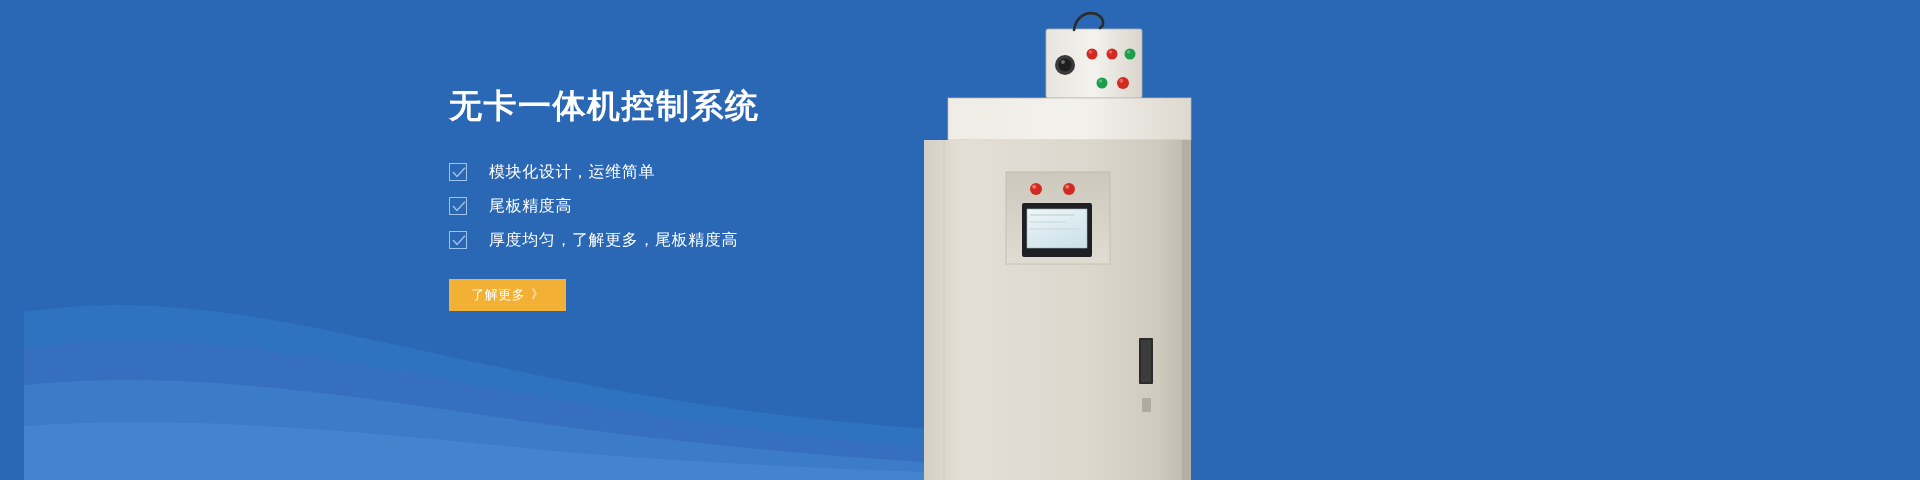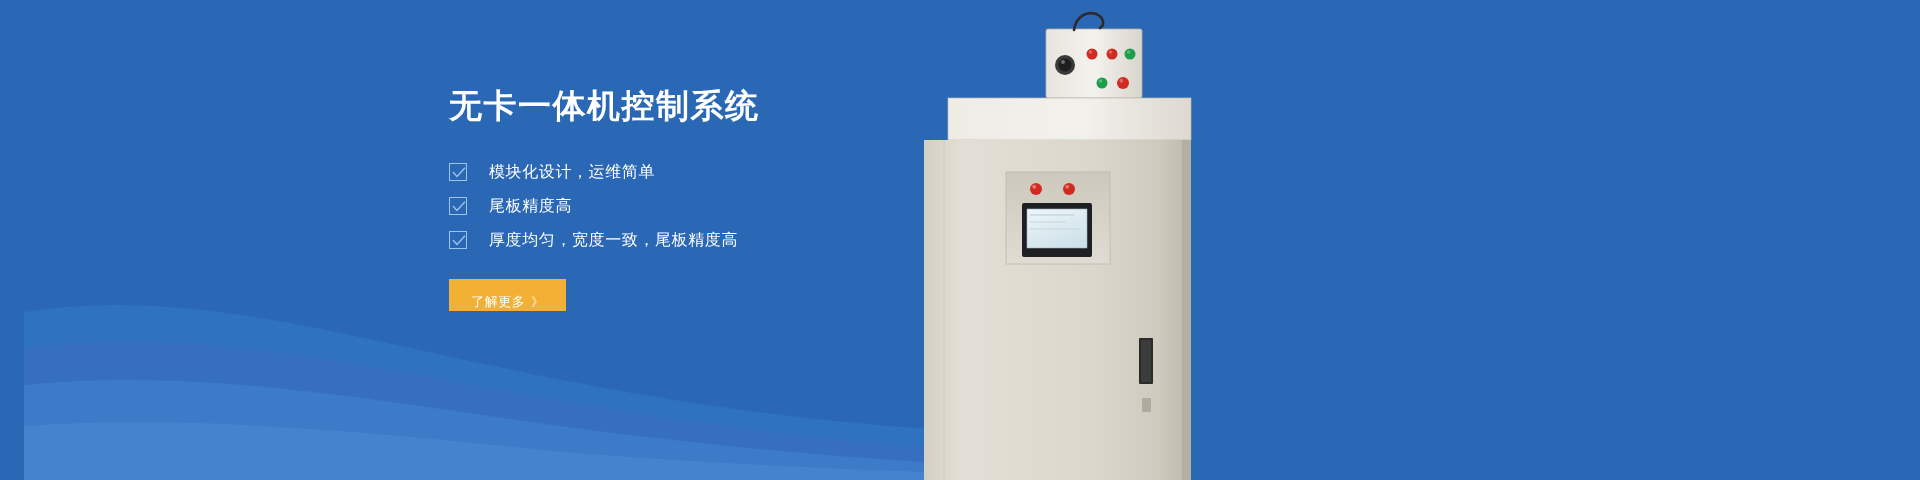--- a/index.html
+++ b/index.html
@@ -56,21 +56,21 @@
   .chk svg { position:absolute; left:2px; top:3px; width:14px; height:12px; }
   .bullet-text {
     color:#ffffff;
     font-size:16px;
     letter-spacing:0.6px;
     white-space:nowrap;
   }
 
   .cta {
     display:inline-flex;
-    align-items:flex-end;
+    align-items:center;
     justify-content:center;
     margin-top:22px;
     width:117px; height:32px;
     background:#f2b134;
     color:#ffffff;
     font-size:13px;
     letter-spacing:0.5px;
     border:none;
     cursor:pointer;
     font-family:inherit;
@@ -123,21 +123,21 @@
         </span>
         <span class="bullet-text">尾板精度高</span>
       </div>
 
       <div class="bullet">
         <span class="chk">
           <svg viewBox="0 0 14 12" aria-hidden="true">
             <polyline points="1,5 5,9.5 13,0.8" fill="none" stroke="#9dc4ea" stroke-width="1.4"></polyline>
           </svg>
         </span>
-        <span class="bullet-text">厚度均匀，宽度一致，尾板精度高</span>
+        <span class="bullet-text">厚度均匀，了解更多，尾板精度高</span>
       </div>
 
     </div>
 
     <a class="cta" href="#">
       <span>了解更多</span>
       <span class="chev">》</span>
     </a>
 
   </div>

